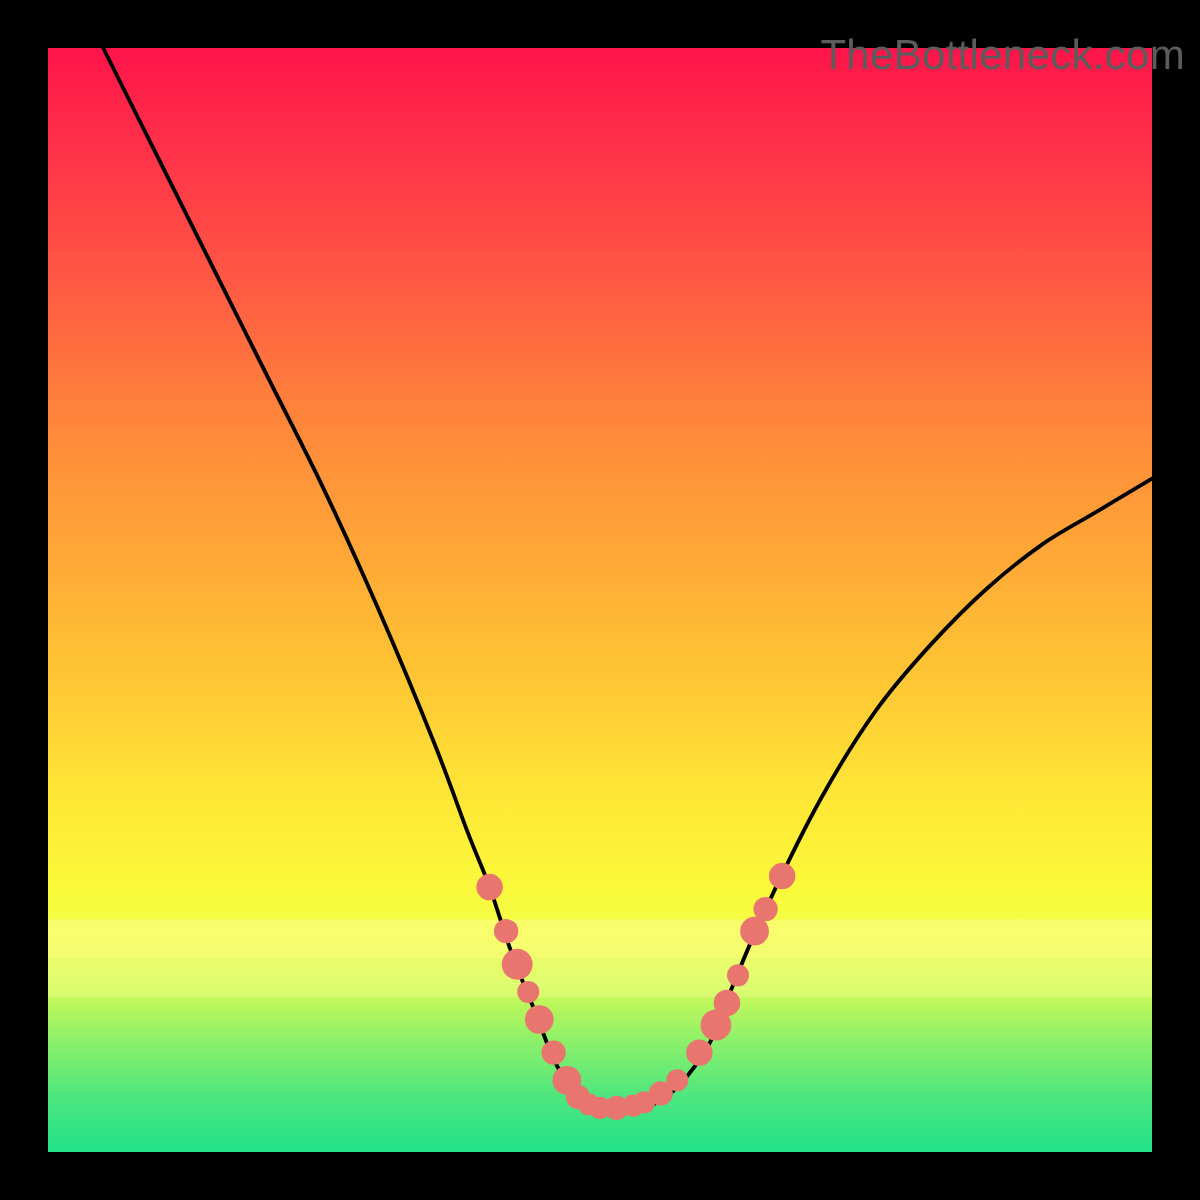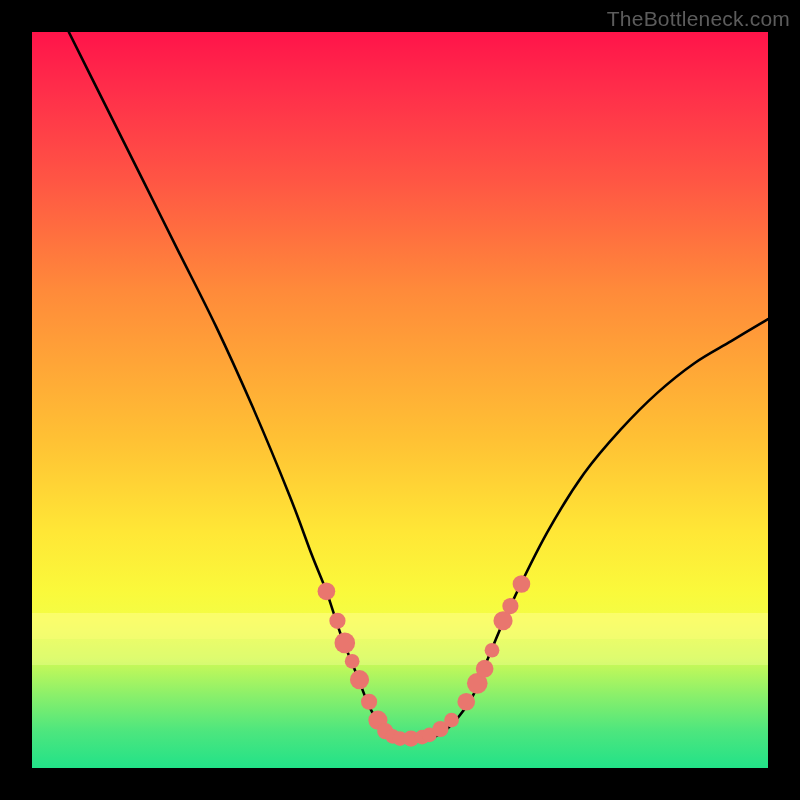--- a/index.html
+++ b/index.html
@@ -33,24 +33,24 @@
   }
   .band {
     position: absolute;
     left: 0;
     width: 100%;
   }
   .band.b1 { top: 79.0%; height: 3.5%; background: rgba(255,253,140,0.55); }
   .band.b2 { top: 82.5%; height: 3.5%; background: rgba(250,255,160,0.35); }
   .watermark {
     position: absolute;
-    top: 7px;
+    top: 21px;
     right: 10px;
     color: #5c5c5c;
-    font-size: 21px;
+    font-size: 28px;
     font-weight: 500;
     letter-spacing: 0.2px;
   }
   svg.curve {
     position: absolute;
     left: 0;
     top: 0;
     width: 100%;
     height: 100%;
     overflow: visible;

